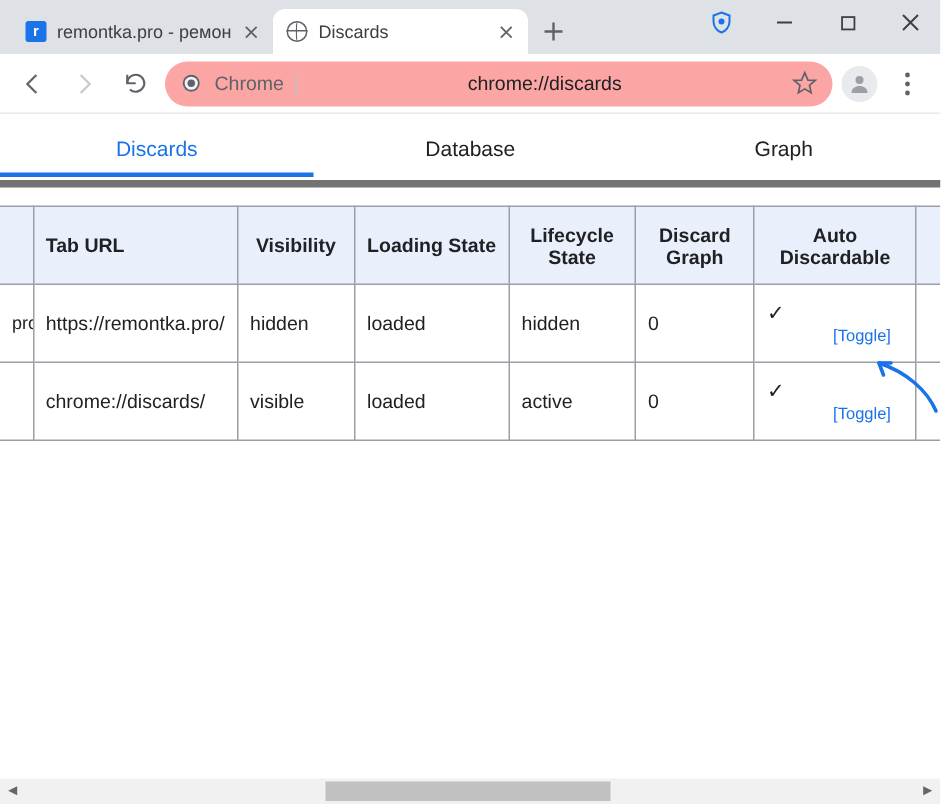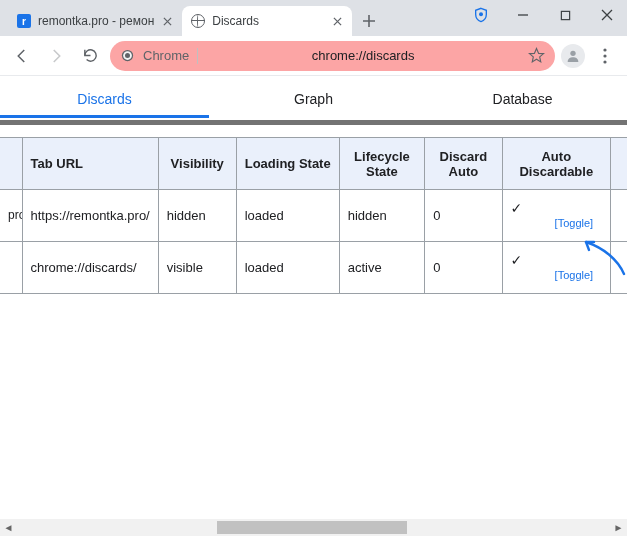--- a/index.html
+++ b/index.html
@@ -243,34 +243,34 @@
     <svg width="4" height="16" viewBox="0 0 4 16">
         <circle cx="2" cy="2" r="1.6" fill="#5f6368"></circle>
         <circle cx="2" cy="8" r="1.6" fill="#5f6368"></circle>
         <circle cx="2" cy="14" r="1.6" fill="#5f6368"></circle>
       </svg>
   </div>
 </div>
 
 <div class="page-tabs">
   <div class="page-tab active">Discards</div>
+  <div class="page-tab">Database</div>
   <div class="page-tab">Graph</div>
-  <div class="page-tab">Database</div>
 </div>
 
 <div class="content-scroll">
   <table class="data">
     <thead>
       <tr>
         <th style="min-width:22px;border-left:none;padding:0;"></th>
         <th style="min-width:126px;text-align:left;padding-left:8px;">Tab URL</th>
         <th style="min-width:78px;text-align:center;padding-left:8px;">Visibility</th>
         <th style="min-width:102px;text-align:center;padding-left:8px;">Loading State</th>
         <th style="min-width:72px;white-space:normal;">Lifecycle State</th>
-        <th style="min-width:66px;white-space:normal;">Discard Auto</th>
+        <th style="min-width:66px;white-space:normal;">Discard Graph</th>
         <th style="min-width:96px;white-space:normal;">Auto Discardable</th>
         <th style="min-width:8px;border-right:none;"></th>
       </tr>
     </thead>
     <tbody>
       <tr>
         <td class="col-truncated-left" style="border-left:none;font-size:12px;line-height:1.2;">pro - ров,</td>
         <td>https://remontka.pro/</td>
         <td>hidden</td>
         <td>loaded</td>

